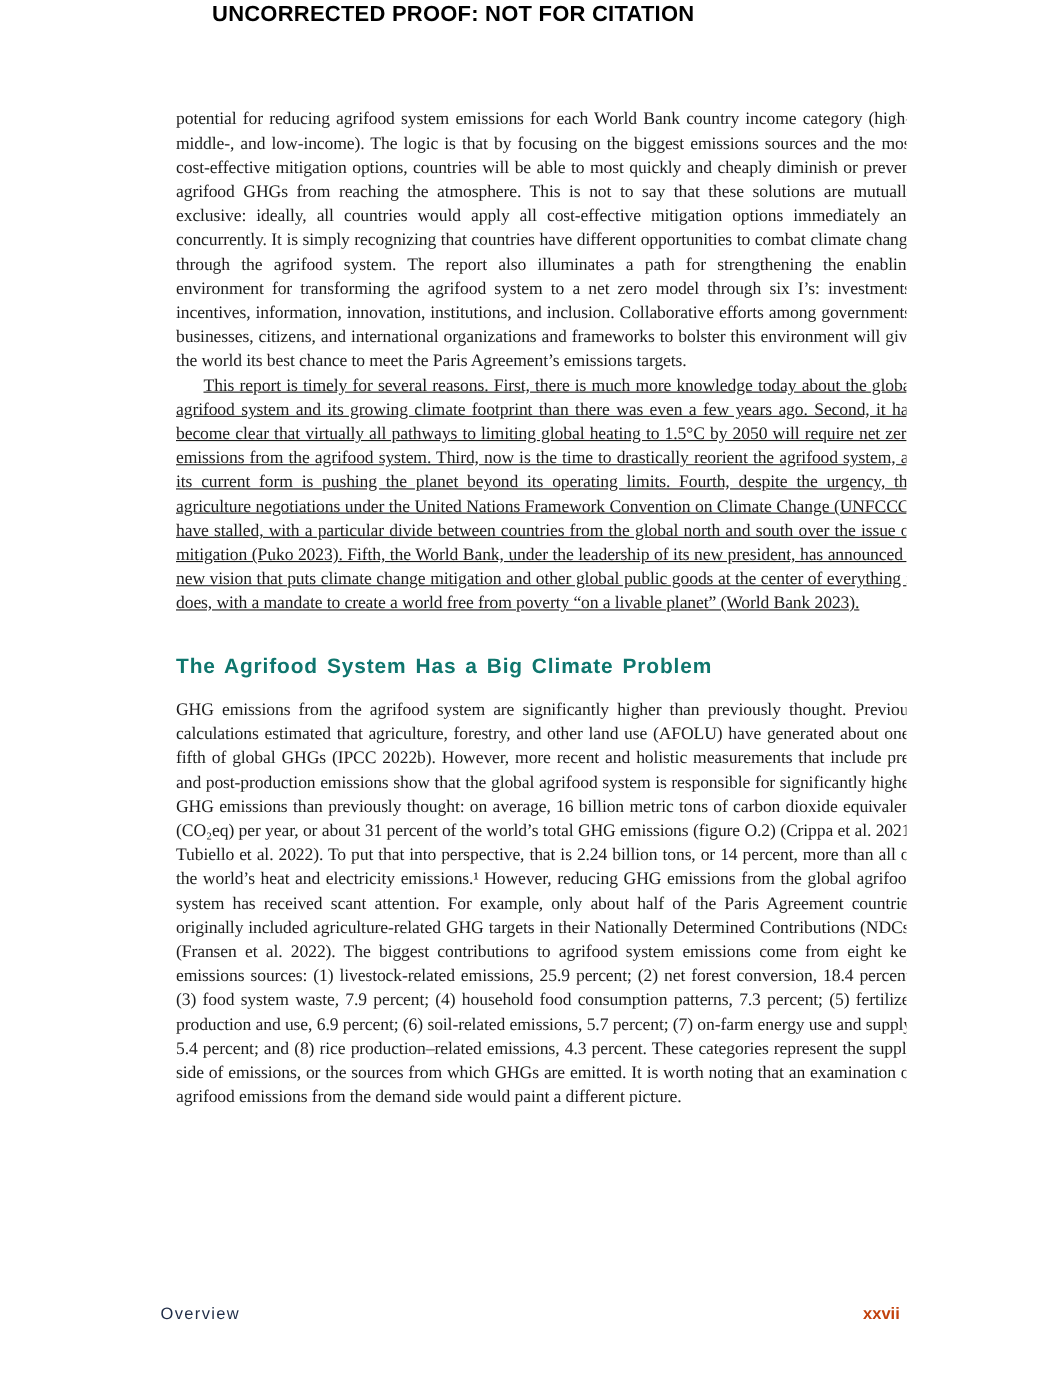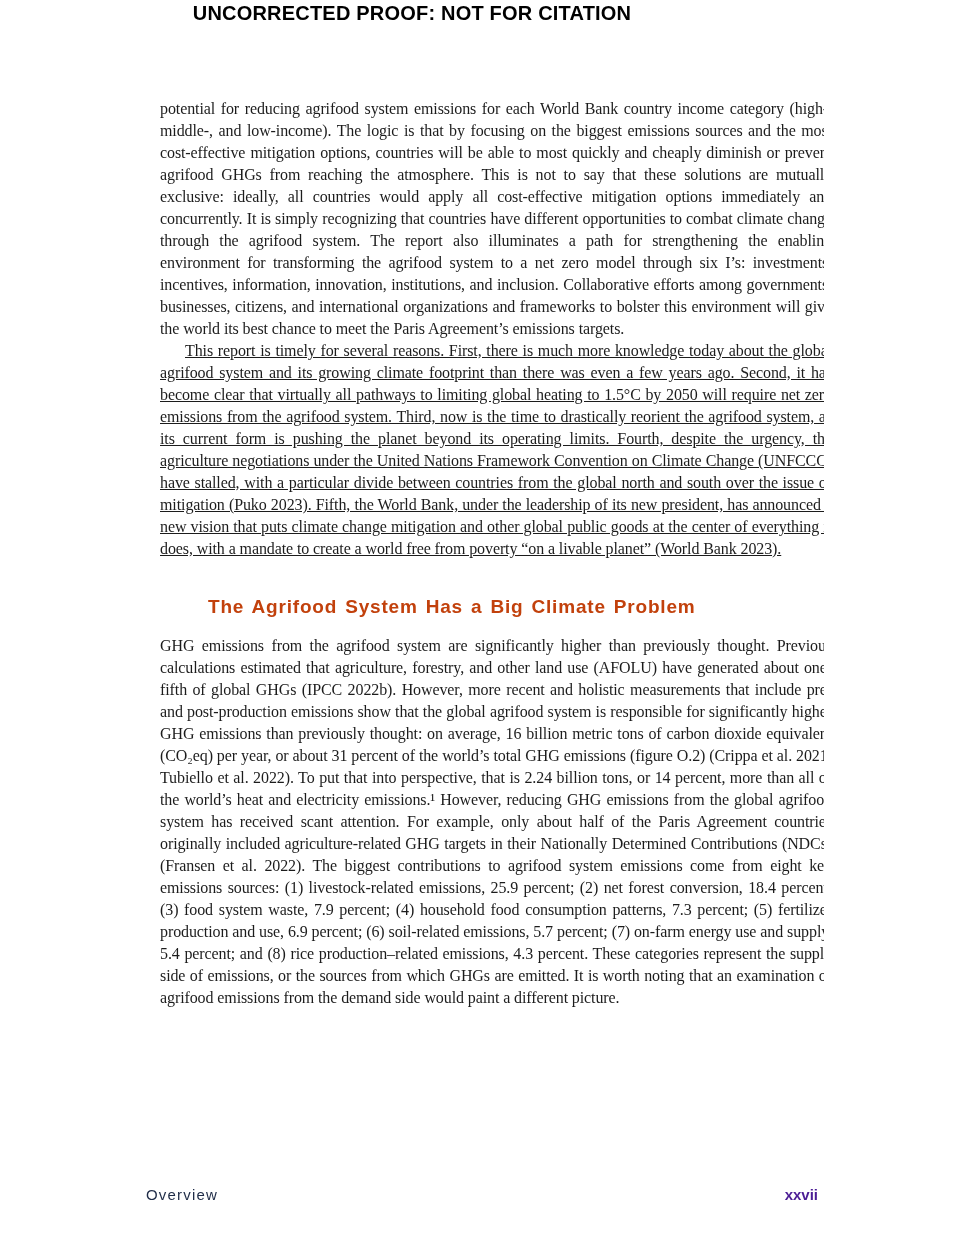--- a/index.html
+++ b/index.html
@@ -81,24 +81,24 @@
 <div class="page">
 
   <div class="proof-header">UNCORRECTED PROOF: NOT FOR CITATION</div>
 
   <div class="content" style="color: rgb(28, 28, 28);">
 
     <p>potential for reducing agrifood system emissions for each World Bank country income category (high-, middle-, and low-income). The logic is that by focusing on the biggest emissions sources and the most cost-effective mitigation options, countries will be able to most quickly and cheaply diminish or prevent agrifood GHGs from reaching the atmosphere. This is not to say that these solutions are mutually exclusive: ideally, all countries would apply all cost-effective mitigation options immediately and concurrently. It is simply recognizing that countries have different opportunities to combat climate change through the agrifood system. The report also illuminates a path for strengthening the enabling environment for transforming the agrifood system to a net zero model through six I’s: investments, incentives, information, innovation, institutions, and inclusion. Collaborative efforts among governments, businesses, citizens, and international organizations and frameworks to bolster this environment will give the world its best chance to meet the Paris Agreement’s emissions targets.</p>
 
     <p class="indented">This report is timely for several reasons. First, there is much more knowledge today about the global agrifood system and its growing climate footprint than there was even a few years ago. Second, it has become clear that virtually all pathways to limiting global heating to 1.5°C by 2050 will require net zero emissions from the agrifood system. Third, now is the time to drastically reorient the agrifood system, as its current form is pushing the planet beyond its operating limits. Fourth, despite the urgency, the agriculture negotiations under the United Nations Framework Convention on Climate Change (UNFCCC) have stalled, with a particular divide between countries from the global north and south over the issue of mitigation (Puko 2023). Fifth, the World Bank, under the leadership of its new president, has announced a new vision that puts climate change mitigation and other global public goods at the center of everything it does, with a mandate to create a world free from poverty “on a livable planet” (World Bank 2023).</p>
 
-    <h2 class="section-heading" style="color: #c2410c; margin-left: 48px;">The Agrifood System Has a Big Climate Problem</h2>
+    <h2 class="section-heading" style="color: #0f766e;">The Agrifood System Has a Big Climate Problem</h2>
 
     <p>GHG emissions from the agrifood system are significantly higher than previously thought. Previous calculations estimated that agriculture, forestry, and other land use (AFOLU) have generated about one-fifth of global GHGs (IPCC 2022b). However, more recent and holistic measurements that include pre- and post-production emissions show that the global agrifood system is responsible for significantly higher GHG emissions than previously thought: on average, 16 billion metric tons of carbon dioxide equivalent (CO₂eq) per year, or about 31 percent of the world’s total GHG emissions (figure O.2) (Crippa et al. 2021; Tubiello et al. 2022). To put that into perspective, that is 2.24 billion tons, or 14 percent, more than all of the world’s heat and electricity emissions.¹ However, reducing GHG emissions from the global agrifood system has received scant attention. For example, only about half of the Paris Agreement countries originally included agriculture-related GHG targets in their Nationally Determined Contributions (NDCs) (Fransen et al. 2022). The biggest contributions to agrifood system emissions come from eight key emissions sources: (1) livestock-related emissions, 25.9 percent; (2) net forest conversion, 18.4 percent; (3) food system waste, 7.9 percent; (4) household food consumption patterns, 7.3 percent; (5) fertilizer production and use, 6.9 percent; (6) soil-related emissions, 5.7 percent; (7) on-farm energy use and supply, 5.4 percent; and (8) rice production–related emissions, 4.3 percent. These categories represent the supply side of emissions, or the sources from which GHGs are emitted. It is worth noting that an examination of agrifood emissions from the demand side would paint a different picture.</p>
 
   </div>
 
   <div class="page-footer">
     <span class="footer-section-label" style="color: rgb(31, 44, 71);">Overview</span>
-    <span class="footer-page-number" style="color: #4c1d95;">xxvii</span>
+    <span class="footer-page-number" style="color: #c2410c;">xxvii</span>
   </div>
 
 </div>
 
 </body></html>

